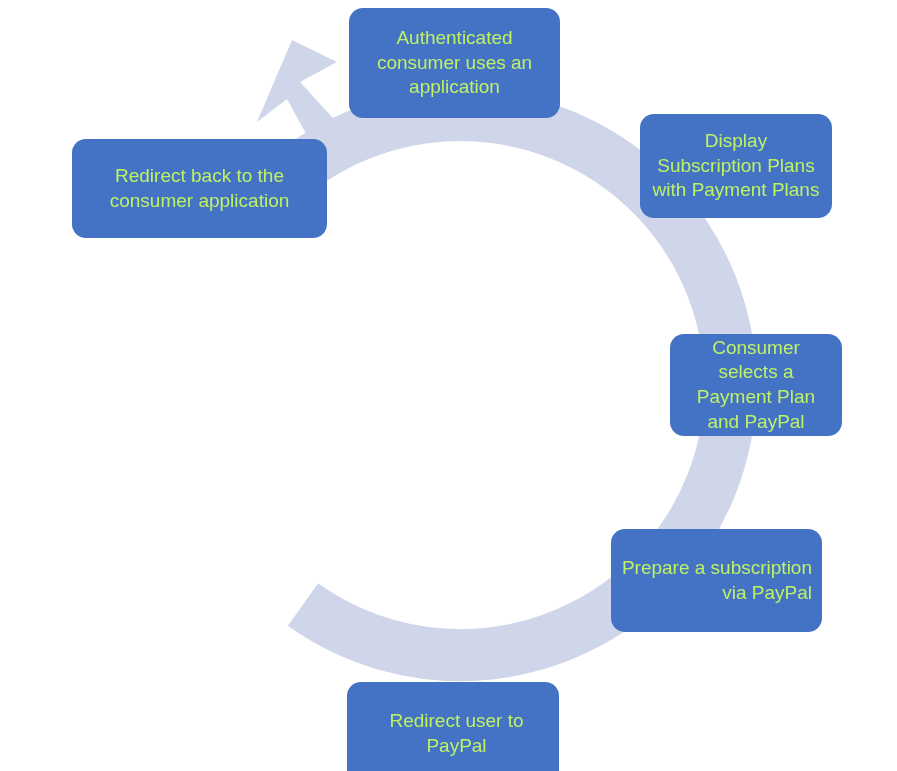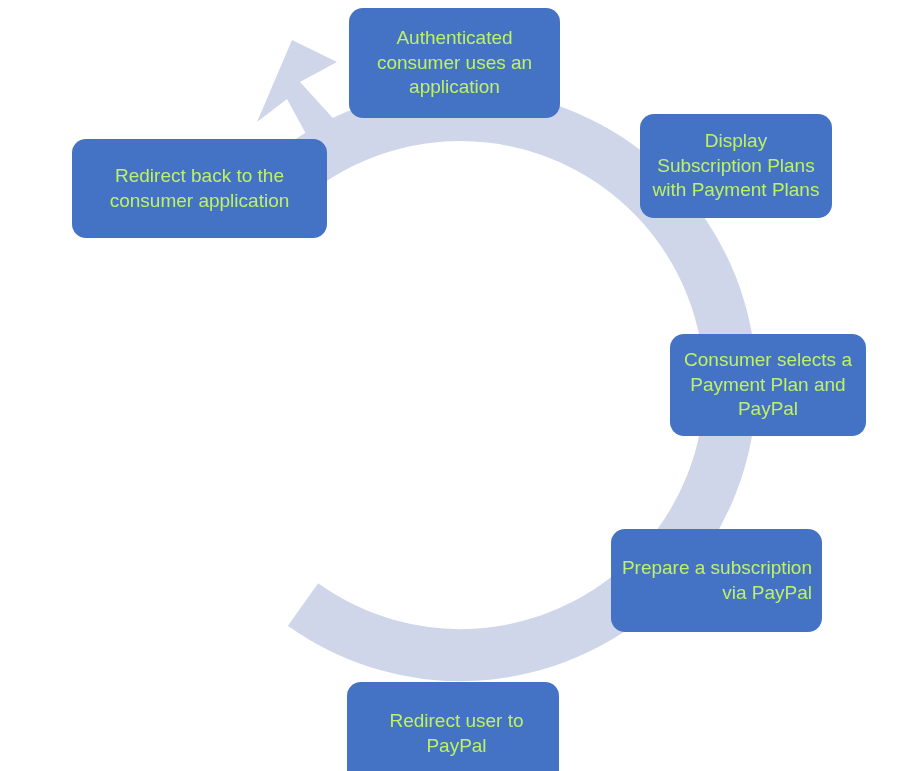--- a/index.html
+++ b/index.html
@@ -41,21 +41,21 @@
     font-family: "Liberation Sans", sans-serif;
   }
   .node span {
     display: block;
     width: 100%;
   }
 
   
   .n0 { left: 349px; top: 8px;   width: 211px; height: 110px; }
   .n1 { left: 640px; top: 114px; width: 192px; height: 104px; }
-  .n2 { left: 670px; top: 334px; width: 196px; height: 102px; align-items: center; }
+  .n2 { left: 670px; top: 334px; width: 172px; height: 102px; align-items: center; }
   .n3 { left: 611px; top: 529px; width: 211px; height: 103px; text-align: right; }
   .n4 { left: 347px; top: 682px; width: 212px; height: 104px; padding-left: 17px; }
   .n5 { left: 75px;  top: 538px; width: 213px; height: 103px; }
   .n6 { left: 25px;  top: 337px; width: 214px; height: 102px; }
   .n7 { left: 72px;  top: 139px; width: 255px; height: 99px;  }
 </style>
 </head>
 <body>
 
 <div id="canvas">

